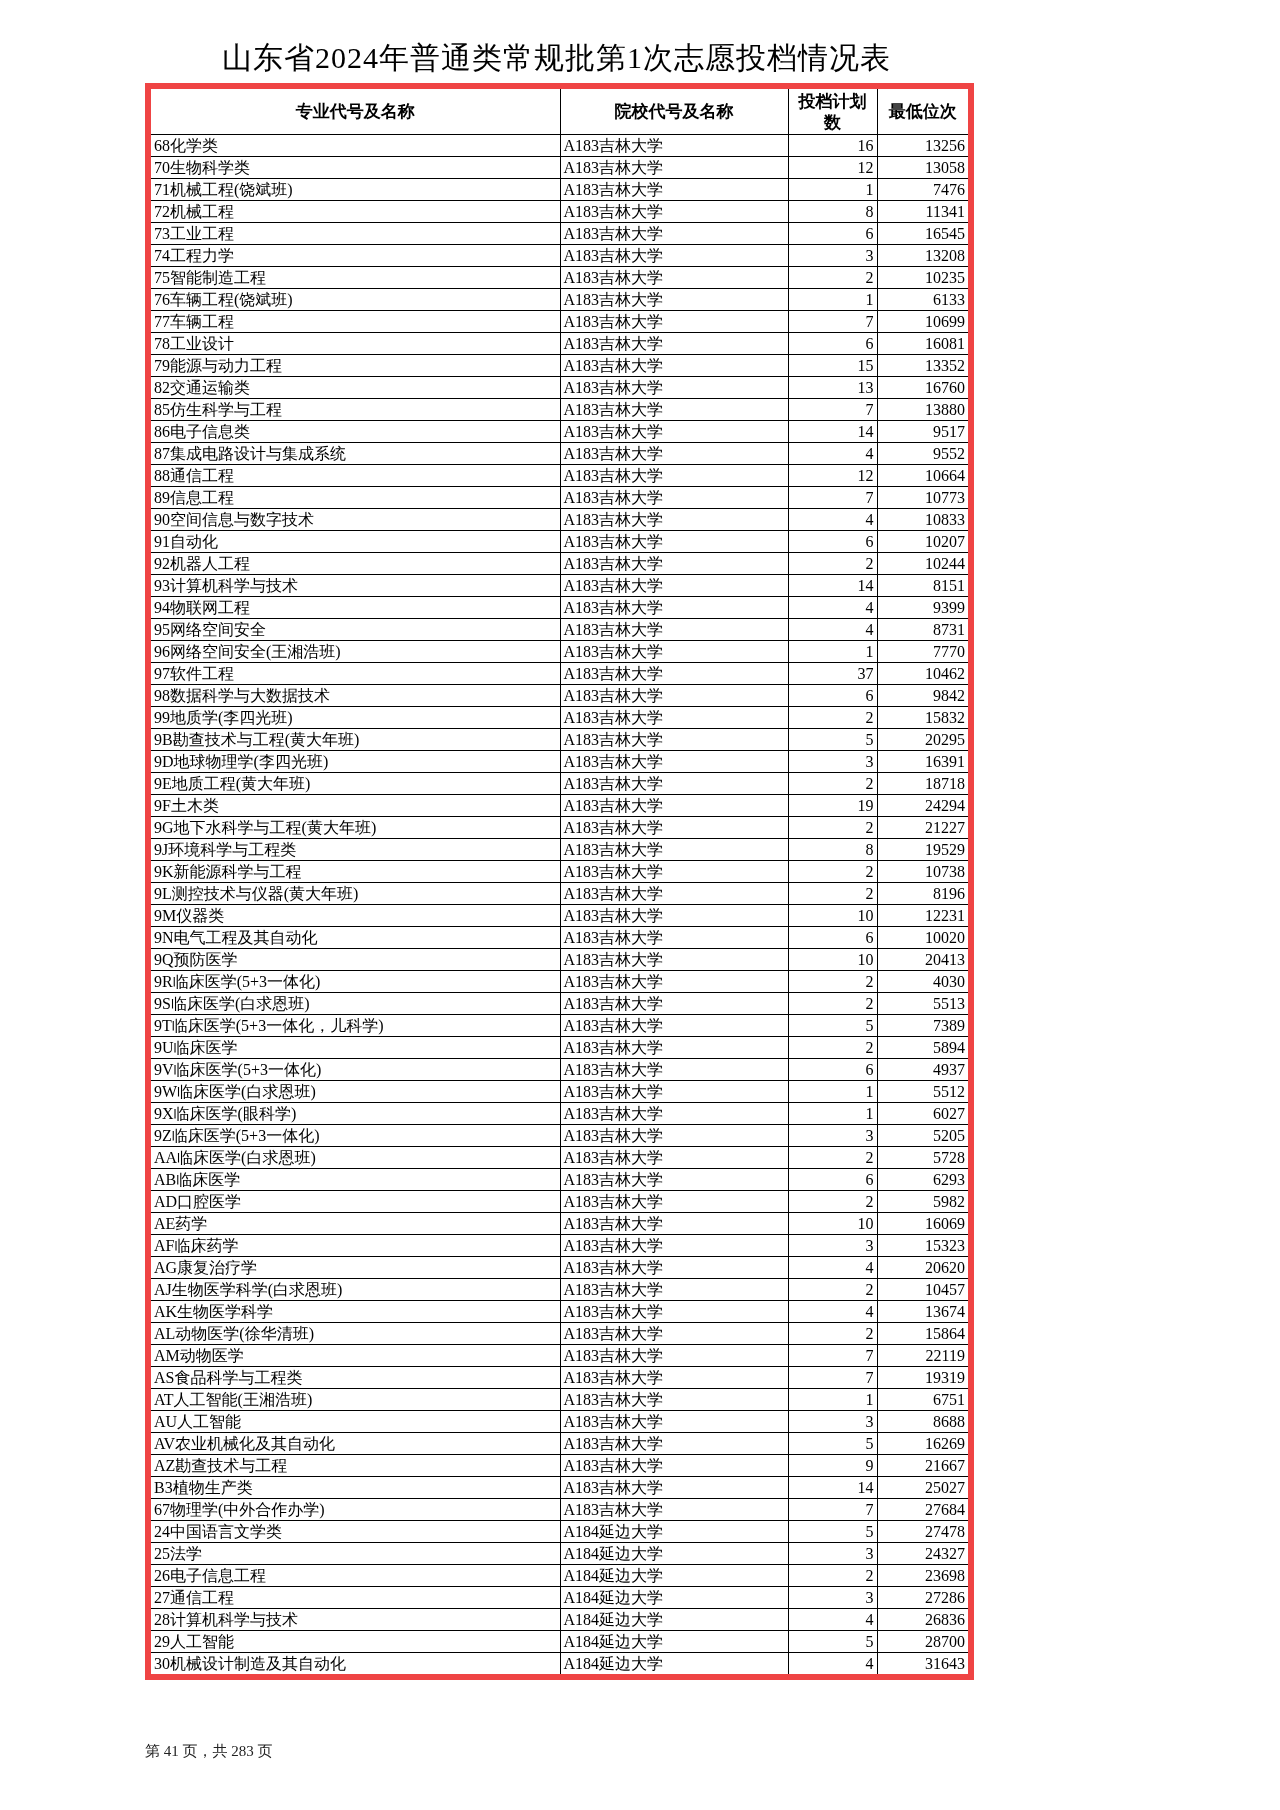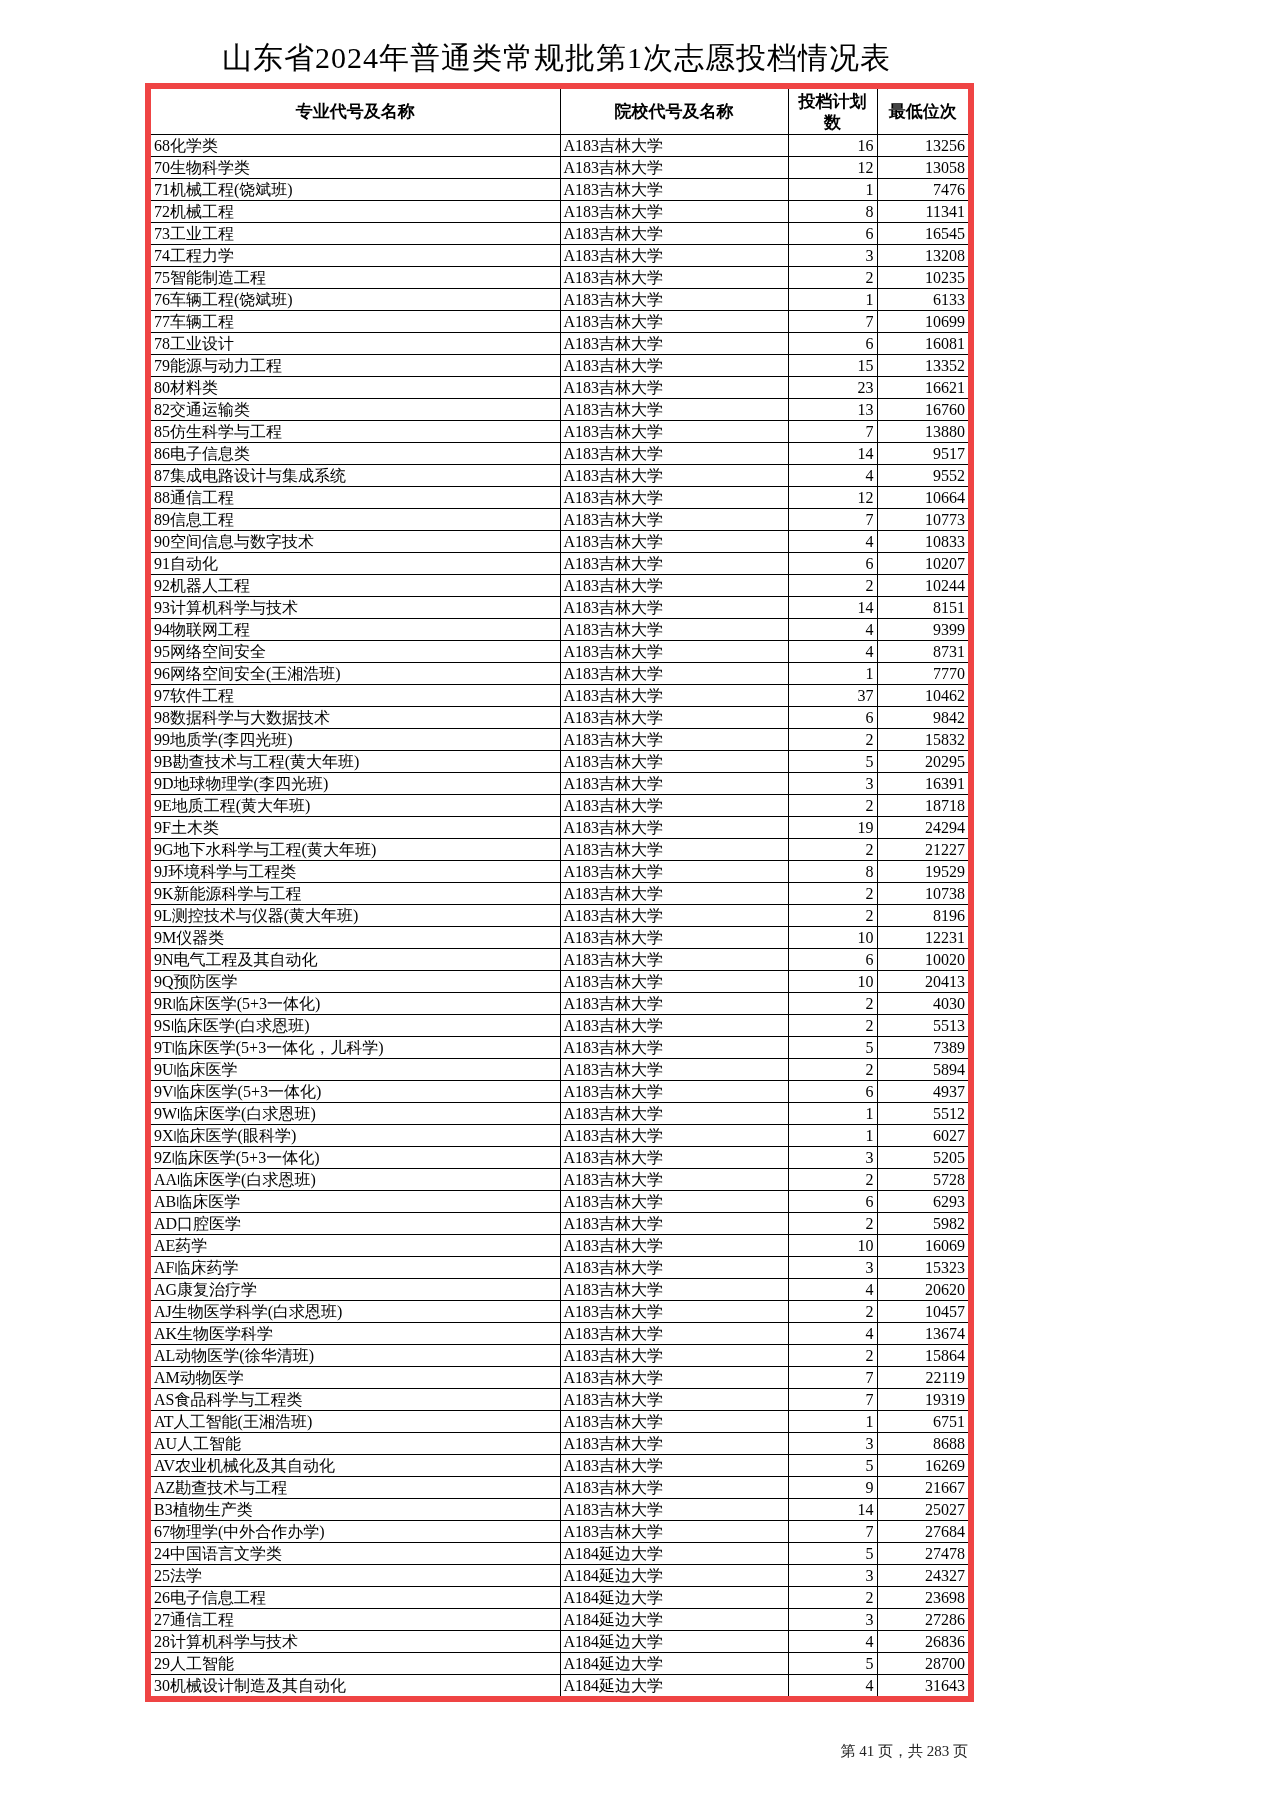--- a/index.html
+++ b/index.html
@@ -49,21 +49,21 @@
     line-height:21px;
     vertical-align:middle;
   }
   td.c0 { text-align:left; }
   td.c1 { text-align:left; }
   td.c2 { text-align:right; padding-right:5px; }
   td.c3 { text-align:right; padding-right:6px; }
   .page-footer {
     position:absolute;
     left:145px; top:1742px; width:823px;
-    text-align:right;
+    text-align:left;
     font-size:15px;
     color:#222;
   }
   .watermark {
     position:absolute;
     top:1822px; right:26px;
     font-size:24px;
     color:#be185d;
     letter-spacing:2px;
   }
@@ -149,26 +149,20 @@
         <td class="c2">6</td>
         <td class="c3">16081</td>
       </tr>
       <tr>
         <td class="c0">79能源与动力工程</td>
         <td class="c1">A183吉林大学</td>
         <td class="c2">15</td>
         <td class="c3">13352</td>
       </tr>
       <tr>
-        <td class="c0">80材料类</td>
-        <td class="c1">A183吉林大学</td>
-        <td class="c2">23</td>
-        <td class="c3">16621</td>
-      </tr>
-      <tr>
         <td class="c0">82交通运输类</td>
         <td class="c1">A183吉林大学</td>
         <td class="c2">13</td>
         <td class="c3">16760</td>
       </tr>
       <tr>
         <td class="c0">85仿生科学与工程</td>
         <td class="c1">A183吉林大学</td>
         <td class="c2">7</td>
         <td class="c3">13880</td>

